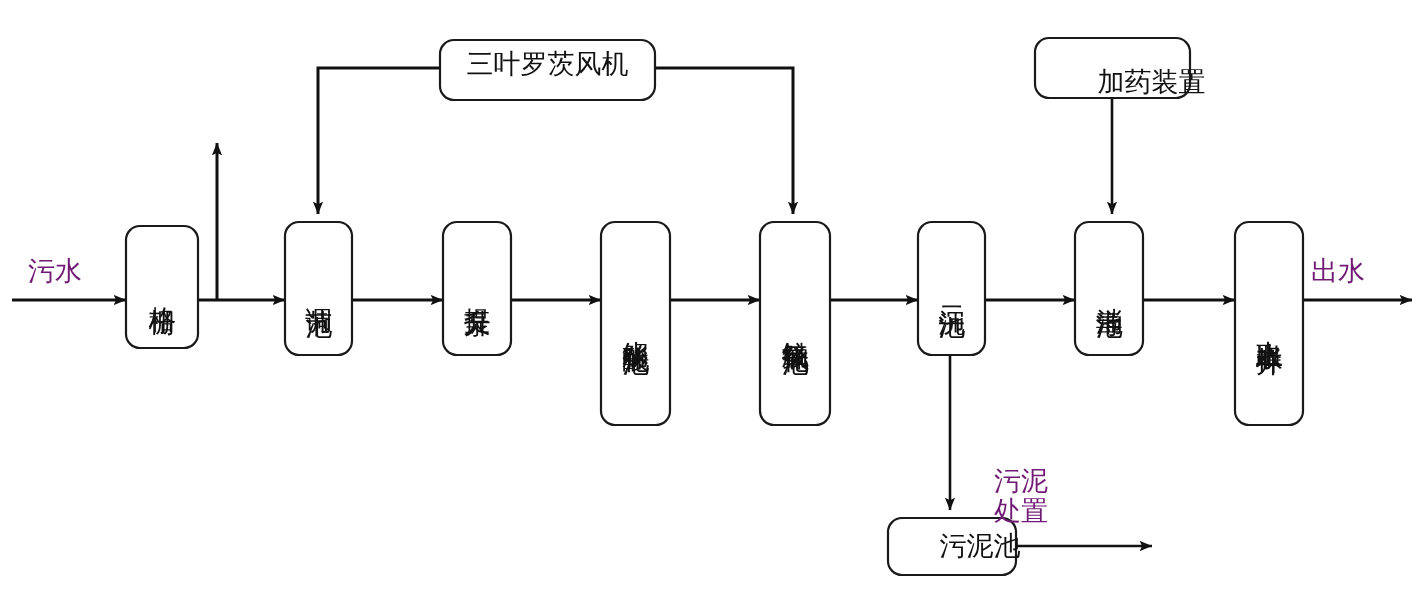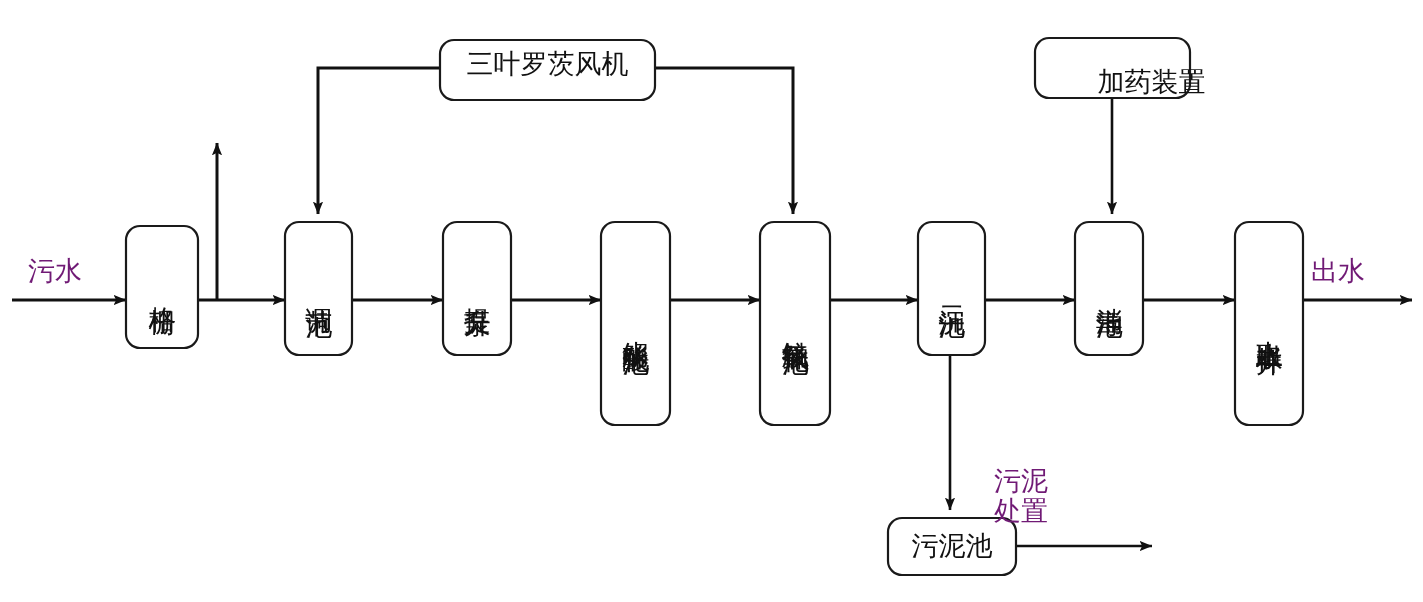--- a/index.html
+++ b/index.html
@@ -148,21 +148,21 @@
   <div class="node-label vertical" style="left:918px; top:222px; width:67px; height:133px;">二沉池</div>
 
   <div class="node-label vertical" style="left:1075px; top:222px; width:68px; height:133px;">消毒池</div>
 
   <div class="node-label vertical" style="left:1235px; top:222px; width:68px; height:203px;">出水取样井</div>
 
   <div class="node-label" style="left:440px; top:40px; width:215px; height:48px;">三叶罗茨风机</div>
 
   <div class="node-label" style="left:1035px; top:52px; width:155px; height:60px;margin-left:39px;">加药装置</div>
 
-  <div class="node-label" style="left:888px; top:518px; width:128px; height:57px;">污泥池</div>
+  <div class="node-label" style="left:888px; top:518px; width:128px; height:57px;padding-left:28px;">污泥池</div>
 
   <div class="edge-label" style="left:28px; top:256px;">污水</div>
 
   <div class="edge-label" style="left:1311px; top:256px;">出水</div>
 
   <div class="edge-label" style="left:994px; top:466px;">污泥
 处置</div>
 
 </div>
 

